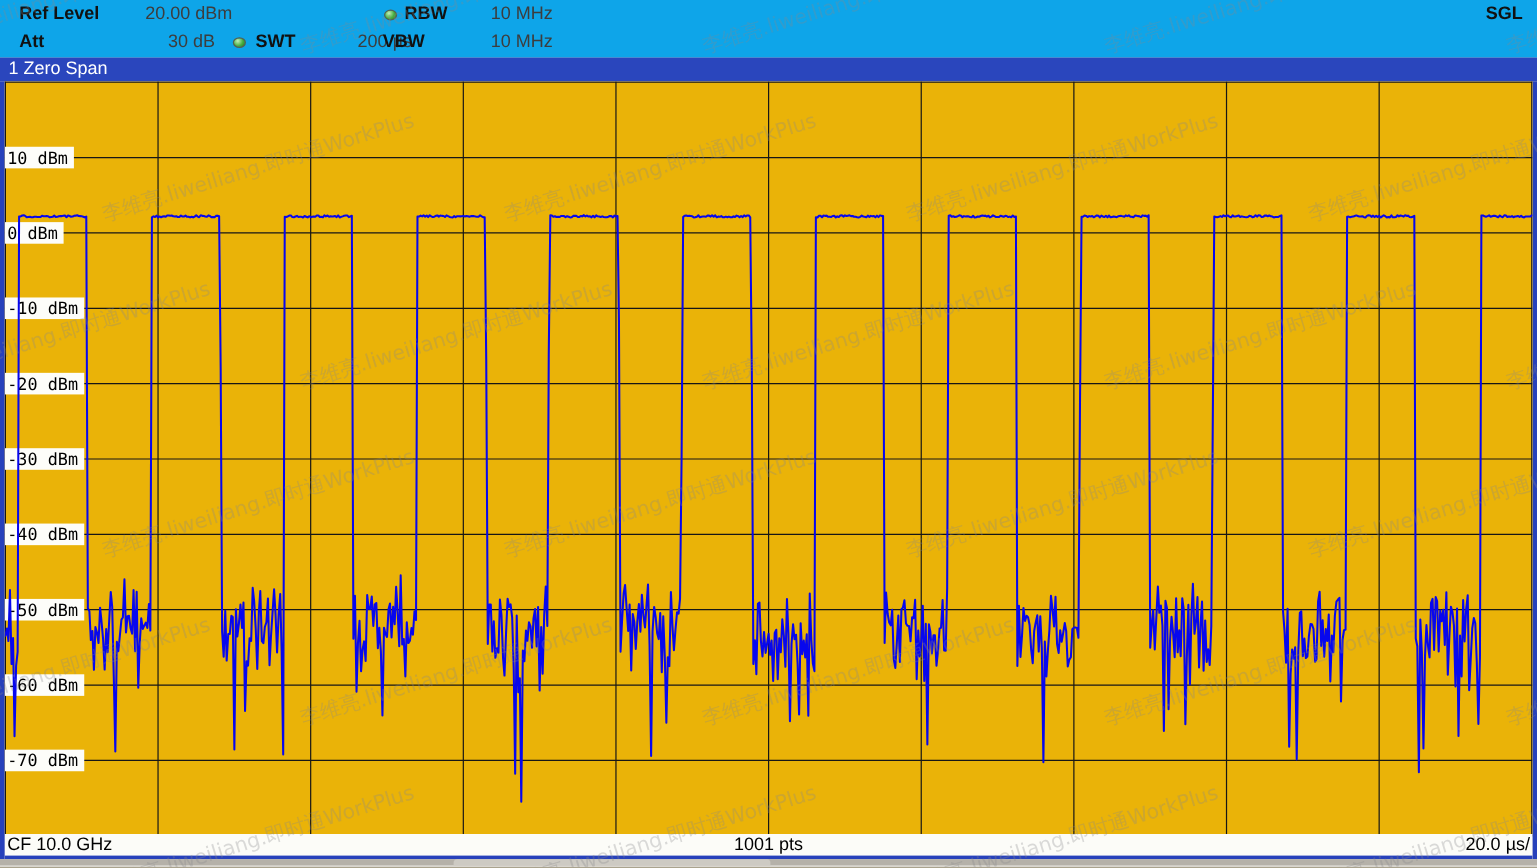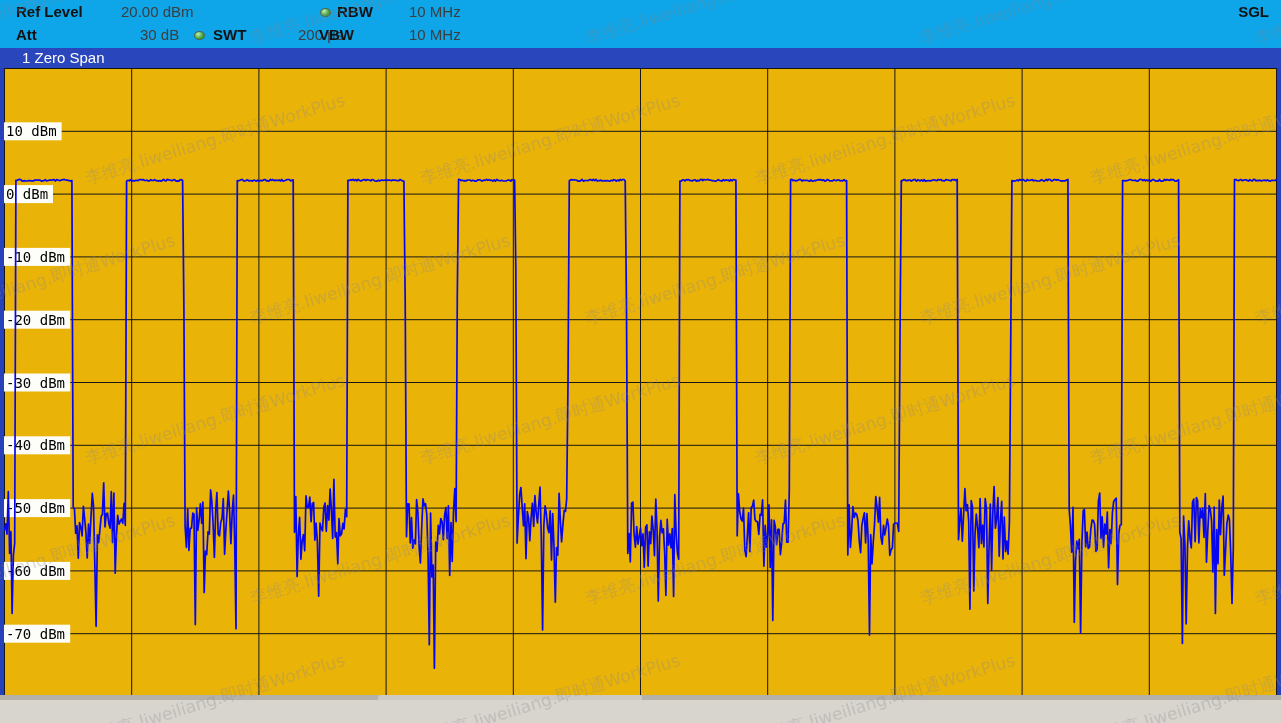--- a/index.html
+++ b/index.html
@@ -8,21 +8,21 @@
   
   .header{position:relative;height:48px;background:#0ea5e9;}
   .header .lbl{position:absolute;font-size:15px;font-weight:bold;color:#111;white-space:pre;}
   .header .val{position:absolute;font-size:15px;color:#3d3d3d;white-space:pre;margin-left:24px;}
   .led{position:absolute;width:11px;height:9px;border-radius:50%;
        background:radial-gradient(circle at 35% 30%,#c2f0b8,#48ae40 55%,#1e7a1e);
        border:1px solid #55614f;box-sizing:border-box;}
   .sgl{right:12px;left:auto;}
   
   .titlebar{position:relative;height:20px;background:#2a46bd;color:#fff;font-size:15px;
-            line-height:20px;padding-left:22px;box-sizing:border-box;}
+            line-height:20px;padding-left:7px;box-sizing:border-box;}
   .trace-ind{position:absolute;right:6px;top:0;height:20px;display:flex;align-items:center;gap:3px;color:#fff;font-size:15px;margin-top:45px;}
   .tdot{width:13px;height:13px;border-radius:50%;background:#060606;display:flex;align-items:center;justify-content:center;}
   .tdot-core{width:6px;height:6px;border-radius:50%;background:#2e56e0;}
   
   .frame{border-left:4px solid #2741bb;border-right:4px solid #2741bb;}
   .plot{position:relative;height:627px;background:#eab308;}
   .plot svg{display:block;}
   .footer{position:relative;height:18px;background:#fcfcf8;font-size:15px;color:#000;
           border-bottom:3px solid #2741bb;}
   .footer span{position:absolute;top:0;line-height:18px;white-space:pre;}
@@ -110,20 +110,25 @@
           <text x="2" y="382.3" fill="#000" font-family="&quot;DejaVu Sans Mono&quot;,monospace" font-size="14">-40 dBm</text>
           <rect x="0" y="431.09999999999997" width="66.19999999999999" height="18" fill="#fdfdf9"></rect>
           <text x="2" y="445.09999999999997" fill="#000" font-family="&quot;DejaVu Sans Mono&quot;,monospace" font-size="14">-50 dBm</text>
           <rect x="0" y="493.90000000000003" width="66.19999999999999" height="18" fill="#fdfdf9"></rect>
           <text x="2" y="507.90000000000003" fill="#000" font-family="&quot;DejaVu Sans Mono&quot;,monospace" font-size="14">-60 dBm</text>
           <rect x="0" y="556.7" width="66.19999999999999" height="18" fill="#fdfdf9"></rect>
           <text x="2" y="570.7" fill="#000" font-family="&quot;DejaVu Sans Mono&quot;,monospace" font-size="14">-70 dBm</text>
           <polyline points="0.5,461.8 1.8,455.8 3.0,466.2 4.3,423.7 5.6,485.4 6.9,463.7 8.1,545.5 9.4,486.9 10.7,475.3 11.9,112.4 13.2,112.3 14.5,111.6 15.8,111.4 17.0,111.9 18.3,113.1 19.6,112.9 20.9,112.7 22.1,113.0 23.4,113.0 24.7,112.7 25.9,112.6 27.2,112.8 28.5,112.9 29.8,112.9 31.0,111.8 32.3,112.2 33.6,112.2 34.8,112.1 36.1,112.2 37.4,113.1 38.7,112.9 39.9,112.7 41.2,111.7 42.5,112.8 43.7,112.7 45.0,112.2 46.3,112.1 47.6,112.1 48.8,111.8 50.1,111.6 51.4,113.0 52.7,111.6 53.9,112.0 55.2,112.6 56.5,112.5 57.7,111.8 59.0,111.7 60.3,111.4 61.6,112.0 62.8,112.1 64.1,112.3 65.4,112.6 66.6,113.2 67.9,112.5 69.2,438.8 70.5,441.4 71.7,465.4 73.0,457.8 74.3,490.2 75.5,454.5 76.8,459.2 78.1,467.9 79.4,438.4 80.6,450.1 81.9,464.4 83.2,490.0 84.5,456.2 85.7,475.5 87.0,448.9 88.3,425.3 89.5,437.8 90.8,495.1 92.1,558.3 93.4,466.9 94.6,474.7 95.9,461.6 97.2,448.3 98.4,446.6 99.7,414.8 101.0,459.0 102.3,445.5 103.5,445.2 104.8,455.4 106.1,460.1 107.3,423.7 108.6,474.6 109.9,425.1 111.2,505.2 112.4,469.1 113.7,447.3 115.0,456.1 116.3,453.2 117.5,450.9 118.8,455.3 120.1,435.4 121.3,457.5 122.6,113.1 123.9,112.3 125.2,112.8 126.4,111.7 127.7,113.2 129.0,112.4 130.2,113.1 131.5,112.4 132.8,112.3 134.1,112.6 135.3,111.6 136.6,111.5 137.9,111.8 139.1,111.6 140.4,112.3 141.7,112.5 143.0,112.2 144.2,112.9 145.5,112.9 146.8,111.6 148.1,112.5 149.3,112.5 150.6,111.7 151.9,112.7 153.1,112.6 154.4,113.2 155.7,112.6 157.0,113.2 158.2,112.5 159.5,111.4 160.8,112.5 162.0,113.0 163.3,111.4 164.6,111.9 165.9,112.0 167.1,112.4 168.4,112.7 169.7,111.5 170.9,112.0 172.2,113.1 173.5,112.9 174.8,113.1 176.0,111.9 177.3,111.7 178.6,112.2 179.9,239.4 181.1,458.3 182.4,479.3 183.7,441.0 184.9,482.5 186.2,460.3 187.5,460.3 188.8,445.1 190.0,446.1 191.3,556.6 192.6,439.8 193.8,462.3 195.1,451.6 196.4,435.8 197.7,455.3 198.9,434.1 200.2,524.4 201.5,483.0 202.7,486.7 204.0,463.8 205.3,466.1 206.6,421.9 207.8,433.1 209.1,455.7 210.4,489.4 211.7,442.4 212.9,424.6 214.2,466.3 215.5,467.9 216.7,454.5 218.0,450.5 219.3,430.7 220.6,486.3 221.8,462.6 223.1,442.7 224.4,423.1 225.6,443.6 226.9,475.7 228.2,444.4 229.5,427.1 230.7,474.7 232.0,560.7 233.3,112.6 234.5,112.8 235.8,112.4 237.1,111.6 238.4,111.5 239.6,112.9 240.9,113.0 242.2,112.4 243.5,111.9 244.7,112.8 246.0,112.7 247.3,112.7 248.5,113.2 249.8,112.0 251.1,112.6 252.4,113.2 253.6,112.2 254.9,113.0 256.2,112.6 257.4,112.4 258.7,112.7 260.0,111.6 261.3,111.6 262.5,112.8 263.8,112.7 265.1,113.1 266.3,111.4 267.6,112.3 268.9,111.6 270.2,112.7 271.4,112.2 272.7,112.4 274.0,112.3 275.3,112.0 276.5,113.0 277.8,111.5 279.1,113.2 280.3,112.7 281.6,112.3 282.9,111.7 284.2,111.5 285.4,111.5 286.7,113.0 288.0,112.3 289.2,111.8 290.5,464.3 291.8,428.5 293.1,508.5 294.3,467.9 295.6,449.3 296.9,491.3 298.1,473.4 299.4,466.5 300.7,482.8 302.0,427.9 303.2,439.2 304.5,439.4 305.8,429.1 307.1,453.6 308.3,435.7 309.6,434.5 310.9,472.2 312.1,455.2 313.4,474.7 314.7,528.2 316.0,455.1 317.2,460.2 318.5,462.8 319.8,439.5 321.0,435.0 322.3,463.3 323.6,437.6 324.9,452.2 326.1,421.0 327.4,442.3 328.7,470.5 329.9,411.3 331.2,469.0 332.5,464.5 333.8,495.8 335.0,450.6 336.3,467.9 337.6,465.9 338.9,455.4 340.1,461.0 341.4,441.4 342.7,448.7 343.9,112.4 345.2,112.5 346.5,111.7 347.8,112.3 349.0,111.4 350.3,112.5 351.6,111.6 352.8,112.9 354.1,111.4 355.4,112.3 356.7,112.9 357.9,112.6 359.2,111.8 360.5,111.5 361.7,112.5 363.0,111.6 364.3,111.9 365.6,112.0 366.8,112.8 368.1,111.5 369.4,112.1 370.7,112.8 371.9,113.1 373.2,113.2 374.5,112.1 375.7,113.0 377.0,112.2 378.3,112.2 379.6,112.3 380.8,112.2 382.1,111.9 383.4,112.4 384.6,112.0 385.9,112.2 387.2,112.6 388.5,112.1 389.7,112.1 391.0,112.1 392.3,112.4 393.5,112.6 394.8,112.6 396.1,111.5 397.4,112.3 398.6,113.0 399.9,113.0 401.2,232.5 402.5,468.7 403.7,435.8 405.0,435.8 406.3,475.0 407.5,449.7 408.8,480.2 410.1,472.2 411.4,476.0 412.6,431.7 413.9,444.6 415.2,480.3 416.4,495.0 417.7,459.8 419.0,430.9 420.3,437.8 421.5,435.7 422.8,446.6 424.1,489.3 425.3,576.7 426.6,445.0 427.9,508.9 429.2,497.2 430.4,600.2 431.7,474.0 433.0,483.1 434.3,457.4 435.5,466.0 436.8,450.6 438.1,453.9 439.3,471.7 440.6,447.3 441.9,439.5 443.2,470.7 444.4,437.9 445.7,507.5 447.0,454.6 448.2,493.5 449.5,444.3 450.8,420.7 452.1,453.6 453.3,227.1 454.6,111.4 455.9,111.5 457.1,112.7 458.4,112.2 459.7,112.8 461.0,112.6 462.2,112.9 463.5,112.0 464.8,112.0 466.1,112.1 467.3,113.0 468.6,112.2 469.9,112.6 471.1,113.2 472.4,113.1 473.7,111.9 475.0,111.9 476.2,111.8 477.5,112.8 478.8,112.8 480.0,112.0 481.3,112.3 482.6,111.3 483.9,112.4 485.1,111.6 486.4,112.5 487.7,112.2 488.9,113.1 490.2,111.8 491.5,113.1 492.8,111.5 494.0,112.3 495.3,112.5 496.6,112.8 497.9,112.3 499.1,112.8 500.4,113.0 501.7,113.0 502.9,112.6 504.2,112.0 505.5,112.1 506.8,113.2 508.0,111.6 509.3,112.4 510.6,112.0 511.8,200.0 513.1,475.1 514.4,448.8 515.7,426.5 516.9,419.5 518.2,439.3 519.5,457.8 520.7,435.8 522.0,490.7 523.3,443.6 524.6,450.4 525.8,472.8 527.1,449.9 528.4,435.4 529.7,458.4 530.9,427.6 532.2,444.5 533.5,454.9 534.7,437.4 536.0,419.0 537.3,469.8 538.6,562.0 539.8,458.2 541.1,437.8 542.4,446.2 543.6,459.5 544.9,464.6 546.2,442.9 547.5,492.1 548.7,445.5 550.0,478.9 551.3,534.2 552.5,479.7 553.8,487.1 555.1,425.3 556.4,454.0 557.6,473.9 558.9,456.6 560.2,442.3 561.5,443.4 562.7,430.8 564.0,313.0 565.3,112.9 566.5,111.8 567.8,111.6 569.1,112.0 570.4,111.8 571.6,112.0 572.9,112.3 574.2,113.2 575.4,113.1 576.7,112.6 578.0,111.4 579.3,113.1 580.5,112.6 581.8,112.5 583.1,112.5 584.3,112.6 585.6,111.7 586.9,111.7 588.2,112.5 589.4,111.4 590.7,112.6 592.0,111.4 593.3,113.1 594.5,112.5 595.8,112.7 597.1,112.1 598.3,113.0 599.6,113.0 600.9,112.5 602.2,113.0 603.4,112.5 604.7,113.0 606.0,113.1 607.2,112.3 608.5,112.8 609.8,111.7 611.1,112.1 612.3,113.1 613.6,112.0 614.9,112.9 616.1,111.5 617.4,112.4 618.7,111.5 620.0,111.5 621.2,113.1 622.5,240.0 623.8,485.4 625.1,465.5 626.3,493.9 627.6,435.2 628.9,434.1 630.1,466.2 631.4,479.1 632.7,458.6 634.0,476.1 635.2,468.6 636.5,460.1 637.8,477.7 639.0,465.8 640.3,499.4 641.6,459.4 642.9,456.8 644.1,498.1 645.4,463.9 646.7,475.6 647.9,448.1 649.2,461.7 650.5,487.7 651.8,431.2 653.0,460.6 654.3,533.1 655.6,468.6 656.9,452.3 658.1,464.6 659.4,460.9 660.7,485.5 661.9,527.4 663.2,451.3 664.5,477.1 665.8,465.8 667.0,479.8 668.3,460.6 669.6,528.4 670.8,426.5 672.1,465.6 673.4,484.9 674.7,491.3 675.9,113.0 677.2,113.2 678.5,111.8 679.7,111.8 681.0,113.0 682.3,111.6 683.6,111.9 684.8,111.7 686.1,112.7 687.4,112.7 688.7,112.8 689.9,112.0 691.2,111.8 692.5,113.2 693.7,112.3 695.0,112.9 696.3,111.6 697.6,111.4 698.8,112.5 700.1,111.5 701.4,112.0 702.6,111.7 703.9,111.4 705.2,112.1 706.5,112.0 707.7,112.6 709.0,112.6 710.3,113.0 711.5,113.2 712.8,112.7 714.1,111.7 715.4,112.4 716.6,112.7 717.9,113.1 719.2,111.7 720.5,112.7 721.7,111.9 723.0,112.3 724.3,112.0 725.5,113.1 726.8,111.7 728.1,112.9 729.4,111.5 730.6,111.9 731.9,112.0 733.2,467.8 734.4,425.8 735.7,443.5 737.0,450.8 738.3,453.1 739.5,440.2 740.8,481.5 742.1,488.6 743.3,468.8 744.6,444.9 745.9,483.6 747.2,439.6 748.4,438.4 749.7,432.2 751.0,451.6 752.3,453.5 753.5,453.7 754.8,466.4 756.1,446.4 757.3,447.2 758.6,431.9 759.9,498.1 761.2,457.4 762.4,479.1 763.7,466.4 765.0,436.9 766.2,499.5 767.5,451.8 768.8,552.4 770.1,452.3 771.3,458.4 772.6,476.6 773.9,461.3 775.1,461.4 776.4,486.7 777.7,474.3 779.0,455.7 780.2,455.1 781.5,432.0 782.8,474.1 784.1,474.2 785.3,422.0 786.6,111.7 787.9,111.4 789.1,112.6 790.4,112.2 791.7,112.8 793.0,112.7 794.2,112.1 795.5,111.4 796.8,111.7 798.0,113.0 799.3,112.1 800.6,112.5 801.9,112.3 803.1,112.3 804.4,112.8 805.7,113.1 806.9,111.8 808.2,113.2 809.5,113.0 810.8,112.4 812.0,112.6 813.3,112.0 814.6,111.6 815.9,111.9 817.1,111.7 818.4,112.5 819.7,111.8 820.9,113.2 822.2,112.5 823.5,111.5 824.8,112.2 826.0,112.9 827.3,112.8 828.6,112.9 829.8,111.8 831.1,112.2 832.4,112.7 833.7,111.9 834.9,112.0 836.2,112.9 837.5,112.5 838.7,113.0 840.0,111.6 841.3,112.8 842.6,112.5 843.8,487.0 845.1,436.9 846.4,479.5 847.7,461.4 848.9,438.6 850.2,449.4 851.5,445.1 852.7,446.3 854.0,452.8 855.3,473.3 856.6,484.7 857.8,457.8 859.1,450.7 860.4,444.8 861.6,475.0 862.9,445.6 864.2,472.1 865.5,567.1 866.7,466.6 868.0,495.8 869.3,473.2 870.5,457.1 871.8,428.5 873.1,440.1 874.4,454.1 875.6,429.4 876.9,468.8 878.2,476.1 879.5,457.3 880.7,466.8 882.0,459.4 883.3,451.2 884.5,458.0 885.8,487.4 887.1,481.7 888.4,479.7 889.6,456.4 890.9,455.0 892.2,455.0 893.4,455.3 894.7,463.5 896.0,267.1 897.3,112.6 898.5,112.6 899.8,111.6 901.1,111.9 902.3,112.9 903.6,112.1 904.9,112.4 906.2,112.0 907.4,113.1 908.7,112.3 910.0,111.5 911.3,111.7 912.5,113.2 913.8,111.7 915.1,112.4 916.3,112.9 917.6,111.8 918.9,113.1 920.2,111.6 921.4,113.1 922.7,112.8 924.0,112.5 925.2,112.7 926.5,113.0 927.8,112.3 929.1,112.0 930.3,111.9 931.6,112.3 932.9,112.6 934.1,111.5 935.4,112.1 936.7,111.5 938.0,112.6 939.2,112.6 940.5,113.0 941.8,111.7 943.1,111.8 944.3,112.1 945.6,112.3 946.9,112.9 948.1,111.5 949.4,111.9 950.7,111.7 952.0,112.6 953.2,111.4 954.5,471.7 955.8,452.4 957.0,440.5 958.3,473.2 959.6,446.5 960.9,420.7 962.1,442.7 963.4,436.6 964.7,453.3 965.9,541.2 967.2,432.6 968.5,439.0 969.8,523.0 971.0,466.4 972.3,446.0 973.6,459.9 974.9,479.7 976.1,430.5 977.4,475.6 978.7,457.2 979.9,478.9 981.2,430.5 982.5,440.3 983.8,535.5 985.0,480.7 986.3,436.0 987.6,502.5 988.8,445.7 990.1,418.5 991.4,460.2 992.7,449.8 993.9,429.5 995.2,488.3 996.5,451.8 997.7,433.3 999.0,491.0 1000.3,449.0 1001.6,483.6 1002.8,473.1 1004.1,486.2 1005.4,453.9 1006.7,277.7 1007.9,112.5 1009.2,112.8 1010.5,113.1 1011.7,112.7 1013.0,112.1 1014.3,112.8 1015.6,111.4 1016.8,112.2 1018.1,111.8 1019.4,111.7 1020.6,112.7 1021.9,113.1 1023.2,111.5 1024.5,112.5 1025.7,112.4 1027.0,112.0 1028.3,111.6 1029.5,112.8 1030.8,112.3 1032.1,112.7 1033.4,112.9 1034.6,113.0 1035.9,112.9 1037.2,111.8 1038.5,112.1 1039.7,113.1 1041.0,112.7 1042.3,111.4 1043.5,112.5 1044.8,111.4 1046.1,111.5 1047.4,112.9 1048.6,112.7 1049.9,111.7 1051.2,111.6 1052.4,112.2 1053.7,111.6 1055.0,112.3 1056.3,112.5 1057.5,113.2 1058.8,112.9 1060.1,112.9 1061.3,112.8 1062.6,112.0 1063.9,111.5 1065.2,441.4 1066.4,457.3 1067.7,484.2 1069.0,439.3 1070.3,554.3 1071.5,493.4 1072.8,473.2 1074.1,480.9 1075.3,471.4 1076.6,564.8 1077.9,475.2 1079.2,442.8 1080.4,441.4 1081.7,478.9 1083.0,464.1 1084.2,480.4 1085.5,479.1 1086.8,461.6 1088.1,452.1 1089.3,452.3 1090.6,456.2 1091.9,483.5 1093.1,481.4 1094.4,433.2 1095.7,425.1 1097.0,470.3 1098.2,448.8 1099.5,479.3 1100.8,456.1 1102.1,466.2 1103.3,444.2 1104.6,499.8 1105.9,461.5 1107.1,475.6 1108.4,445.0 1109.7,433.4 1111.0,431.6 1112.2,430.2 1113.5,516.6 1114.8,465.3 1116.0,457.2 1117.3,456.7 1118.6,112.6 1119.9,112.5 1121.1,113.0 1122.4,112.7 1123.7,112.5 1124.9,112.0 1126.2,111.5 1127.5,112.0 1128.8,112.5 1130.0,112.5 1131.3,112.2 1132.6,113.0 1133.9,113.2 1135.1,111.9 1136.4,111.4 1137.7,111.5 1138.9,112.7 1140.2,111.7 1141.5,112.9 1142.8,111.8 1144.0,112.8 1145.3,111.9 1146.6,113.2 1147.8,112.3 1149.1,111.4 1150.4,112.2 1151.7,113.2 1152.9,112.8 1154.2,113.2 1155.5,111.5 1156.7,113.1 1158.0,113.1 1159.3,112.8 1160.6,111.4 1161.8,112.3 1163.1,111.6 1164.4,111.9 1165.7,112.5 1166.9,111.4 1168.2,111.9 1169.5,111.7 1170.7,112.8 1172.0,113.1 1173.3,112.6 1174.6,111.8 1175.8,464.1 1177.1,470.6 1178.4,575.5 1179.6,448.2 1180.9,475.7 1182.2,555.8 1183.5,479.0 1184.7,452.9 1186.0,470.3 1187.3,479.8 1188.5,434.4 1189.8,431.1 1191.1,473.7 1192.4,429.6 1193.6,432.9 1194.9,474.9 1196.2,440.8 1197.5,449.7 1198.7,440.1 1200.0,469.4 1201.3,425.6 1202.5,494.2 1203.8,462.5 1205.1,437.7 1206.4,442.1 1207.6,453.1 1208.9,504.1 1210.2,439.0 1211.4,545.4 1212.7,461.7 1214.0,495.8 1215.3,432.1 1216.5,466.6 1217.8,439.5 1219.1,428.1 1220.3,507.2 1221.6,481.8 1222.9,455.4 1224.2,447.1 1225.4,451.3 1226.7,484.5 1228.0,535.4 1229.3,479.7 1230.5,111.6 1231.8,111.5 1233.1,112.3 1234.3,112.6 1235.6,112.1 1236.9,111.5 1238.2,112.6 1239.4,112.2 1240.7,111.8 1242.0,111.9 1243.2,112.4 1244.5,113.1 1245.8,111.6 1247.1,112.5 1248.3,113.0 1249.6,111.4 1250.9,111.6 1252.1,112.8 1253.4,112.4 1254.7,112.7 1256.0,112.1 1257.2,113.0 1258.5,112.4 1259.8,112.3 1261.1,112.1 1262.3,112.8 1263.6,111.9 1264.9,112.9 1266.1,113.2 1267.4,112.4 1268.7,112.4 1270.0,112.5 1271.2,112.5 1272.5,111.4" fill="none" stroke="#0707ee" stroke-width="1.7" stroke-linejoin="round" stroke-linecap="round"></polyline>
         </svg>
     </div>
+    <div class="footer">
+      <span class="f-cf">CF 10.0 GHz</span>
+      <span class="f-pts">1001 pts</span>
+      <span class="f-tpd">20.0 µs/</span>
+    </div>
   </div>
 
   <div class="bottomstrip">
     <span class="strip-light"></span>
   </div>
 
   <div class="watermarks" id="wm-layer">
       <span class="wm" style="left: -90px; top: -12px;">李维亮.liweiliang.即时通WorkPlus</span>
       <span class="wm" style="left: 245px; top: -12px;">李维亮.liweiliang.即时通WorkPlus</span>
       <span class="wm" style="left: 580px; top: -12px;">李维亮.liweiliang.即时通WorkPlus</span>

